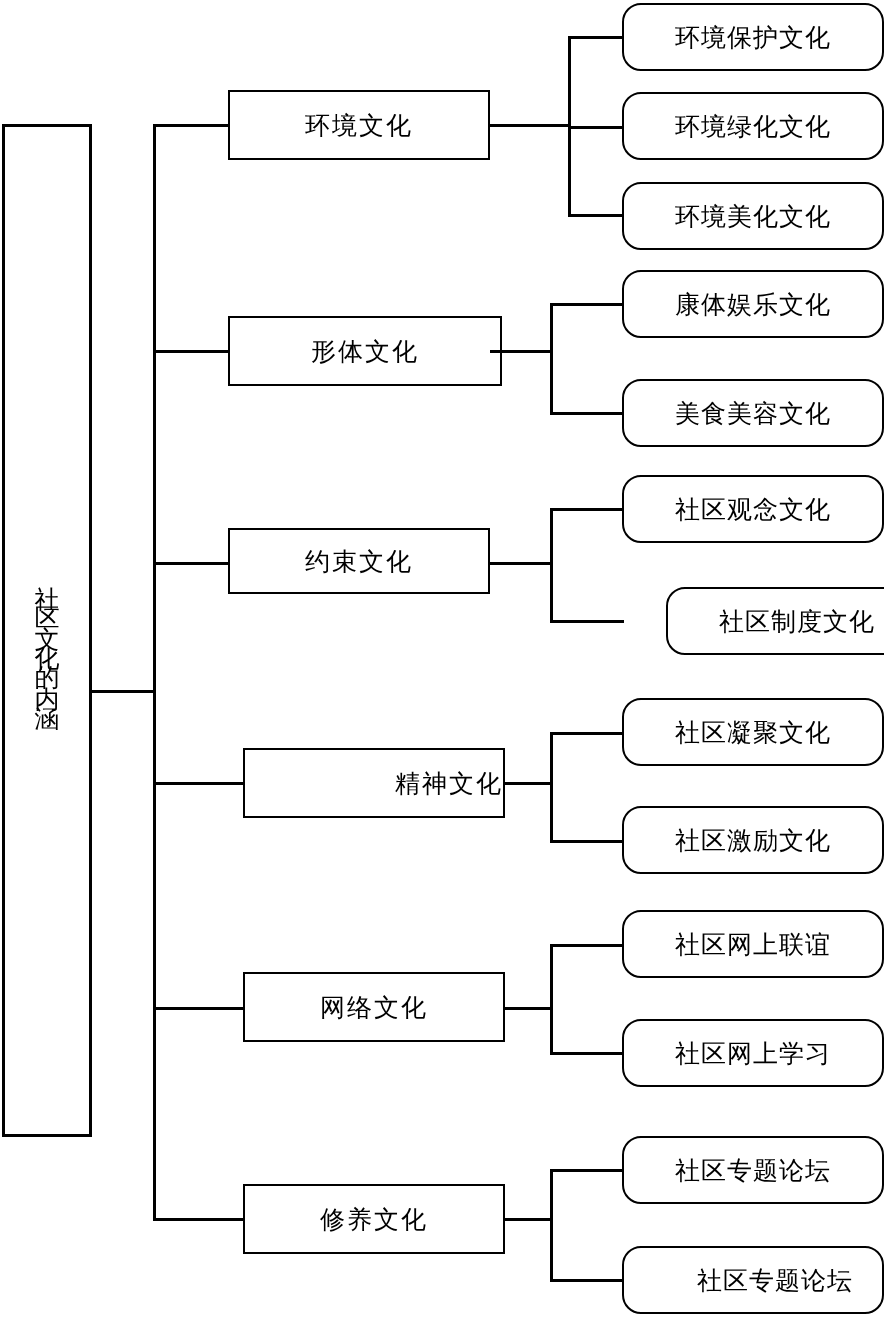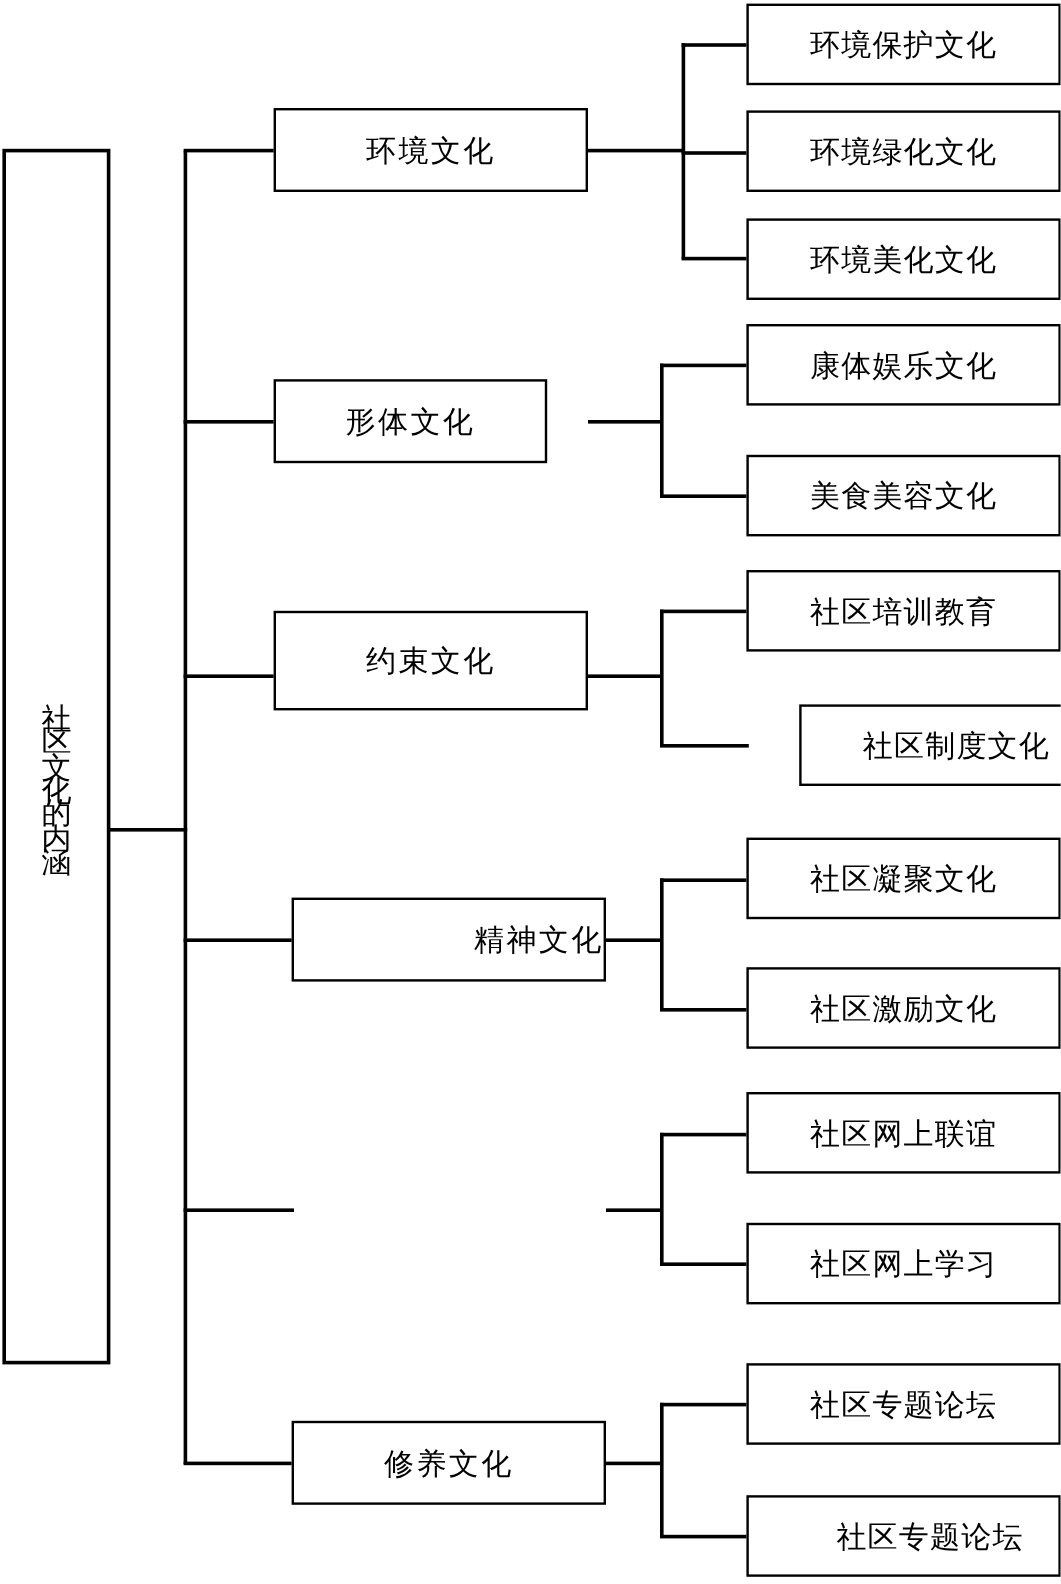--- a/index.html
+++ b/index.html
@@ -40,20 +40,21 @@
     line-height: 1;
     text-indent: 10px;
   }
   .l2 {
     font-size: 25px;
     letter-spacing: 2px;
   }
   .l3 {
     font-size: 25px;
     letter-spacing: 1px;
+    border-radius: 19px;
   }
   .line {
     position: absolute;
     background: #000000;
   }
   .h { height: 2.5px; }
   .v { width: 2.5px; }
 </style>
 </head>
 <body>
@@ -84,46 +85,46 @@
   <div class="box l3" style="left:622px; top:92px; width:262px; height:68px;">
     <span>环境绿化文化</span>
   </div>
 
   <div class="line h" style="left:568px; top:214px; width:56px;"></div>
   <div class="box l3" style="left:622px; top:182px; width:262px; height:68px;">
     <span>环境美化文化</span>
   </div>
 
   <div class="line h" style="left:153px; top:350px; width:76px;"></div>
-  <div class="box l2" style="left:228px; top:316px; width:228px; height:70px;">
+  <div class="box l2" style="left:228px; top:316px; width:274px; height:70px;">
     <span>形体文化</span>
   </div>
   <div class="line h" style="left:490px; top:350px; width:62px;"></div>
   <div class="line v" style="left:550px; top:303px; height:110px;"></div>
 
   <div class="line h" style="left:550px; top:303px; width:74px;"></div>
   <div class="box l3" style="left:622px; top:270px; width:262px; height:68px;">
     <span>康体娱乐文化</span>
   </div>
 
   <div class="line h" style="left:550px; top:412px; width:74px;"></div>
   <div class="box l3" style="left:622px; top:379px; width:262px; height:68px;">
     <span>美食美容文化</span>
   </div>
 
   <div class="line h" style="left:153px; top:562px; width:76px;"></div>
-  <div class="box l2" style="left:228px; top:509px; width:262px; height:83px;font-family:Liberation Mono, monospace;">
+  <div class="box l2" style="left:228px; top:528px; width:262px; height:66px;font-family:Liberation Mono, monospace;">
     <span>约束文化</span>
   </div>
   <div class="line h" style="left:490px; top:562px; width:62px;"></div>
   <div class="line v" style="left:550px; top:508px; height:114px;"></div>
 
   <div class="line h" style="left:550px; top:508px; width:74px;"></div>
   <div class="box l3" style="left:622px; top:475px; width:262px; height:68px;">
-    <span>社区培训教育</span>
+    <span>社区观念文化</span>
   </div>
 
   <div class="line h" style="left:550px; top:620px; width:74px;"></div>
   <div class="box l3" style="left:622px; top:587px; width:262px; height:68px;margin-left:44px;">
     <span>社区制度文化</span>
   </div>
 
   <div class="line h" style="left:153px; top:782px; width:92px;"></div>
   <div class="box l2" style="left:243px; top:748px; width:262px; height:70px;justify-content:flex-end;">
     <span>精神文化</span>
@@ -135,20 +136,23 @@
   <div class="box l3" style="left:622px; top:698px; width:262px; height:68px;">
     <span>社区凝聚文化</span>
   </div>
 
   <div class="line h" style="left:550px; top:840px; width:74px;"></div>
   <div class="box l3" style="left:622px; top:806px; width:262px; height:68px;">
     <span>社区激励文化</span>
   </div>
 
   <div class="line h" style="left:153px; top:1007px; width:92px;"></div>
+  <div class="box l2" style="left:243px; top:972px; width:262px; height:70px;">
+    <span>网络文化</span>
+  </div>
   <div class="line h" style="left:505px; top:1007px; width:47px;"></div>
   <div class="line v" style="left:550px; top:944px; height:110px;"></div>
 
   <div class="line h" style="left:550px; top:944px; width:74px;"></div>
   <div class="box l3" style="left:622px; top:910px; width:262px; height:68px;">
     <span>社区网上联谊</span>
   </div>
 
   <div class="line h" style="left:550px; top:1052px; width:74px;"></div>
   <div class="box l3" style="left:622px; top:1019px; width:262px; height:68px;">

